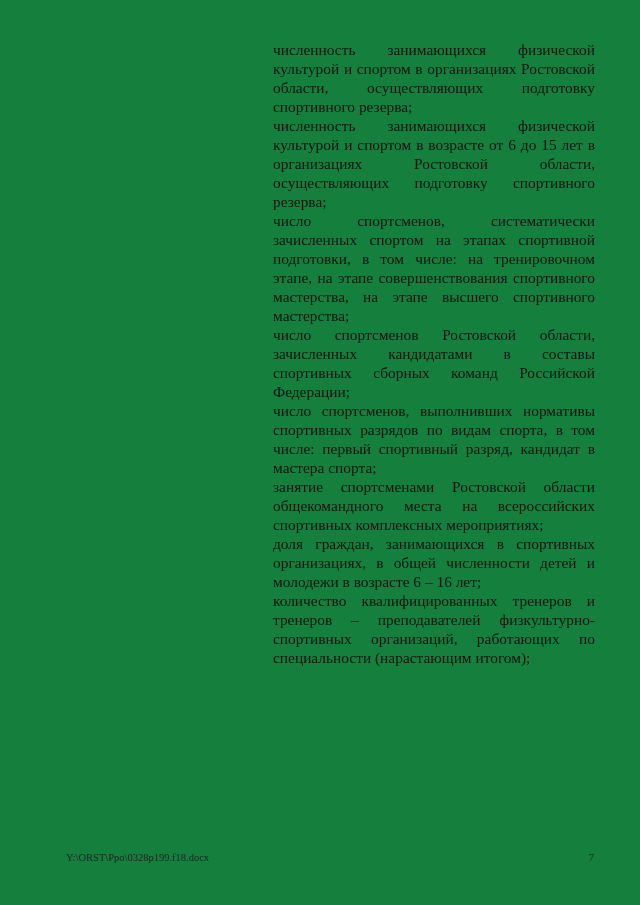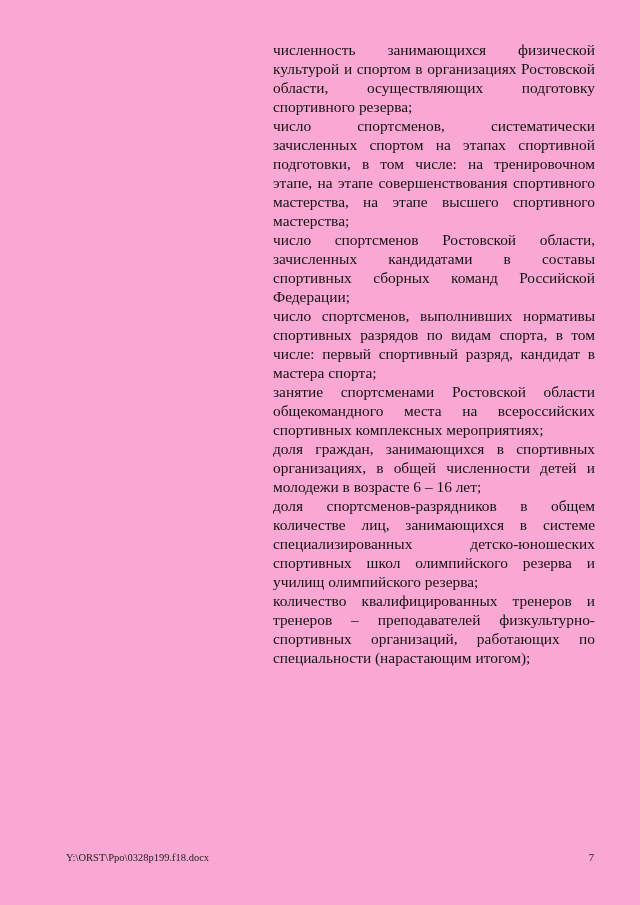--- a/index.html
+++ b/index.html
@@ -1,17 +1,17 @@
 <!DOCTYPE html>
 <html><head>
   <meta charset="utf-8">
   <style>
     html, body { margin: 0; padding: 0; background: #ffffff; }
     body { width: 640px; height: 905px; position: relative; overflow: hidden; }
-    .page { position: absolute; left: 0; top: 0; width: 640px; height: 905px; background: #f9a8d4; }
+    .page { position: absolute; left: 0; top: 0; width: 640px; height: 905px; background: #15803d; }
     .column {
       position: absolute;
       left: 273px;
       top: 40px;
       width: 322px;
       font-family: "Liberation Serif", "DejaVu Serif", serif;
       font-size: 15.4px;
       line-height: 19px;
       color: #111;
     }
@@ -32,26 +32,26 @@
     }
     .footer .path { position: absolute; left: 0; top: 0; }
     .footer .pagenum { position: absolute; right: 0; top: 0; }
   </style>
 </head>
 <body>
 
 <div class="page">
   <div class="column">
     <p class="para">численность занимающихся физической культурой и спортом в организациях Ростовской области, осуществляющих подготовку спортивного резерва;</p>
+    <p class="para">численность занимающихся физической культурой и спортом в возрасте от 6 до 15 лет в организациях Ростовской области, осуществляющих подготовку спортивного резерва;</p>
     <p class="para">число спортсменов, систематически зачисленных спортом на этапах спортивной подготовки, в том числе: на тренировочном этапе, на этапе совершенствования спортивного мастерства, на этапе высшего спортивного мастерства;</p>
     <p class="para">число спортсменов Ростовской области, зачисленных кандидатами в составы спортивных сборных команд Российской Федерации;</p>
     <p class="para">число спортсменов, выполнивших нормативы спортивных разрядов по видам спорта, в том числе: первый спортивный разряд, кандидат в мастера спорта;</p>
     <p class="para">занятие спортсменами Ростовской области общекомандного места на всероссийских спортивных комплексных мероприятиях;</p>
     <p class="para">доля граждан, занимающихся в спортивных организациях, в общей численности детей и молодежи в возрасте 6 – 16 лет;</p>
-    <p class="para">доля спортсменов-разрядников в общем количестве лиц, занимающихся в системе специализированных детско-юношеских спортивных школ олимпийского резерва и училищ олимпийского резерва;</p>
     <p class="para">количество квалифицированных тренеров и тренеров – преподавателей физкультурно-спортивных организаций, работающих по специальности (нарастающим итогом);</p>
   </div>
 
   <div class="footer">
     <span class="path">Y:\ORST\Ppo\0328p199.f18.docx</span>
     <span class="pagenum">7</span>
   </div>
 </div>
 
 </body></html>

